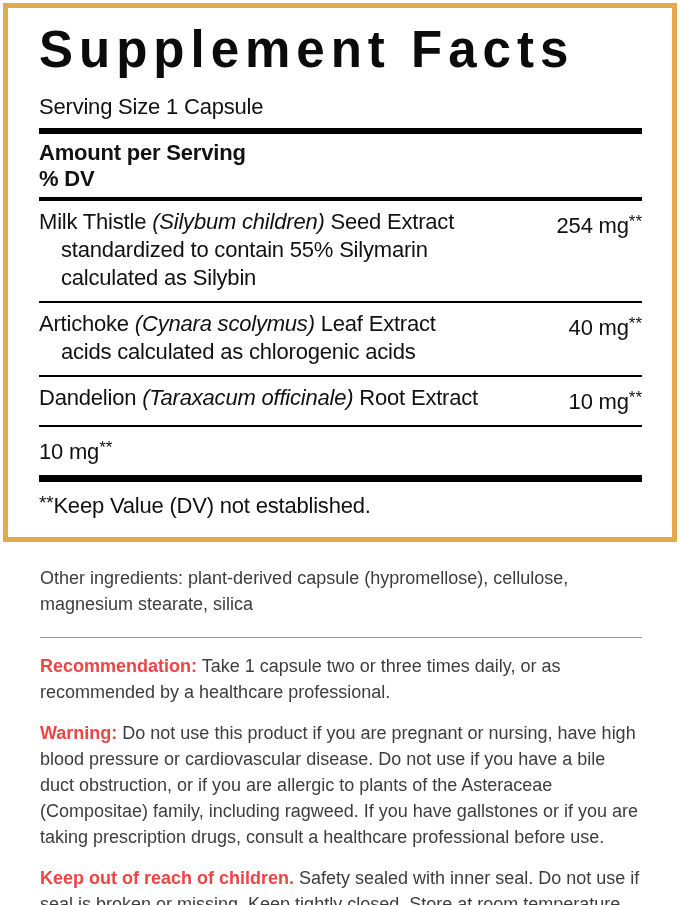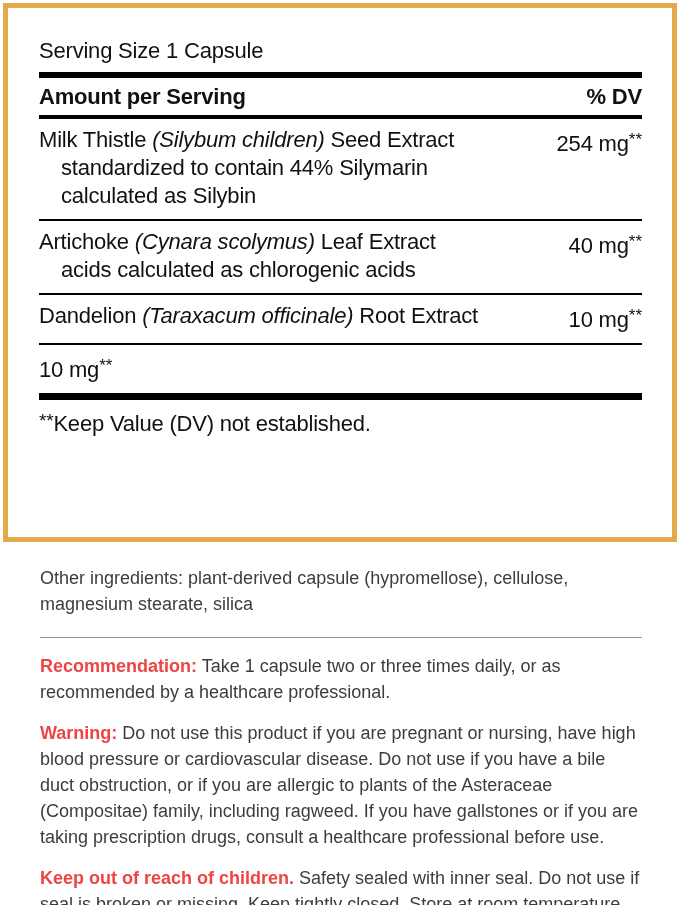--- a/index.html
+++ b/index.html
@@ -40,20 +40,21 @@
   .rule.med{height:4px;}
   .rule.thin{height:2px;}
   .rule.heavy2{height:7px;}
   .hdr-row{
     display:flex;
     justify-content:space-between;
     align-items:baseline;
     font-size:22px;
     font-weight:bold;
     padding:6px 0 5px 0;
+    flex-direction:column;
   }
   .row{
     display:flex;
     align-items:flex-start;
     padding:7px 0 9px 0;
     font-size:22px;
     line-height:28px;
   }
   .ing{flex:1 1 auto;padding-right:10px;}
   .cont{padding-left:22px;}
@@ -91,35 +92,36 @@
     border-top:1px solid #989898;
     margin:20px 0 6px 0;
   }
 </style>
 </head>
 <body>
 
 <div>
 
   <section class="facts-box">
+    <h1 class="panel-title">Supplement Facts</h1>
     <div class="serving">Serving Size 1 Capsule</div>
 
     <div class="rule heavy1"></div>
 
     <div class="hdr-row">
       <span>Amount per Serving</span>
       <span>% DV</span>
     </div>
 
     <div class="rule med"></div>
 
     <div class="row">
       <div class="ing">
         <div class="l1"><span>Milk Thistle </span><span class="it">(Silybum children)</span><span> Seed Extract</span></div>
-        <div class="cont">standardized to contain 44% Silymarin</div>
+        <div class="cont">standardized to contain 55% Silymarin</div>
         <div class="cont">calculated as Silybin</div>
       </div>
       <div class="amt"><span>254 mg</span><span class="sup">**</span></div>
     </div>
 
     <div class="rule thin"></div>
 
     <div class="row">
       <div class="ing">
         <div class="l1"><span>Artichoke </span><span class="it">(Cynara scolymus)</span><span> Leaf Extract</span></div>

